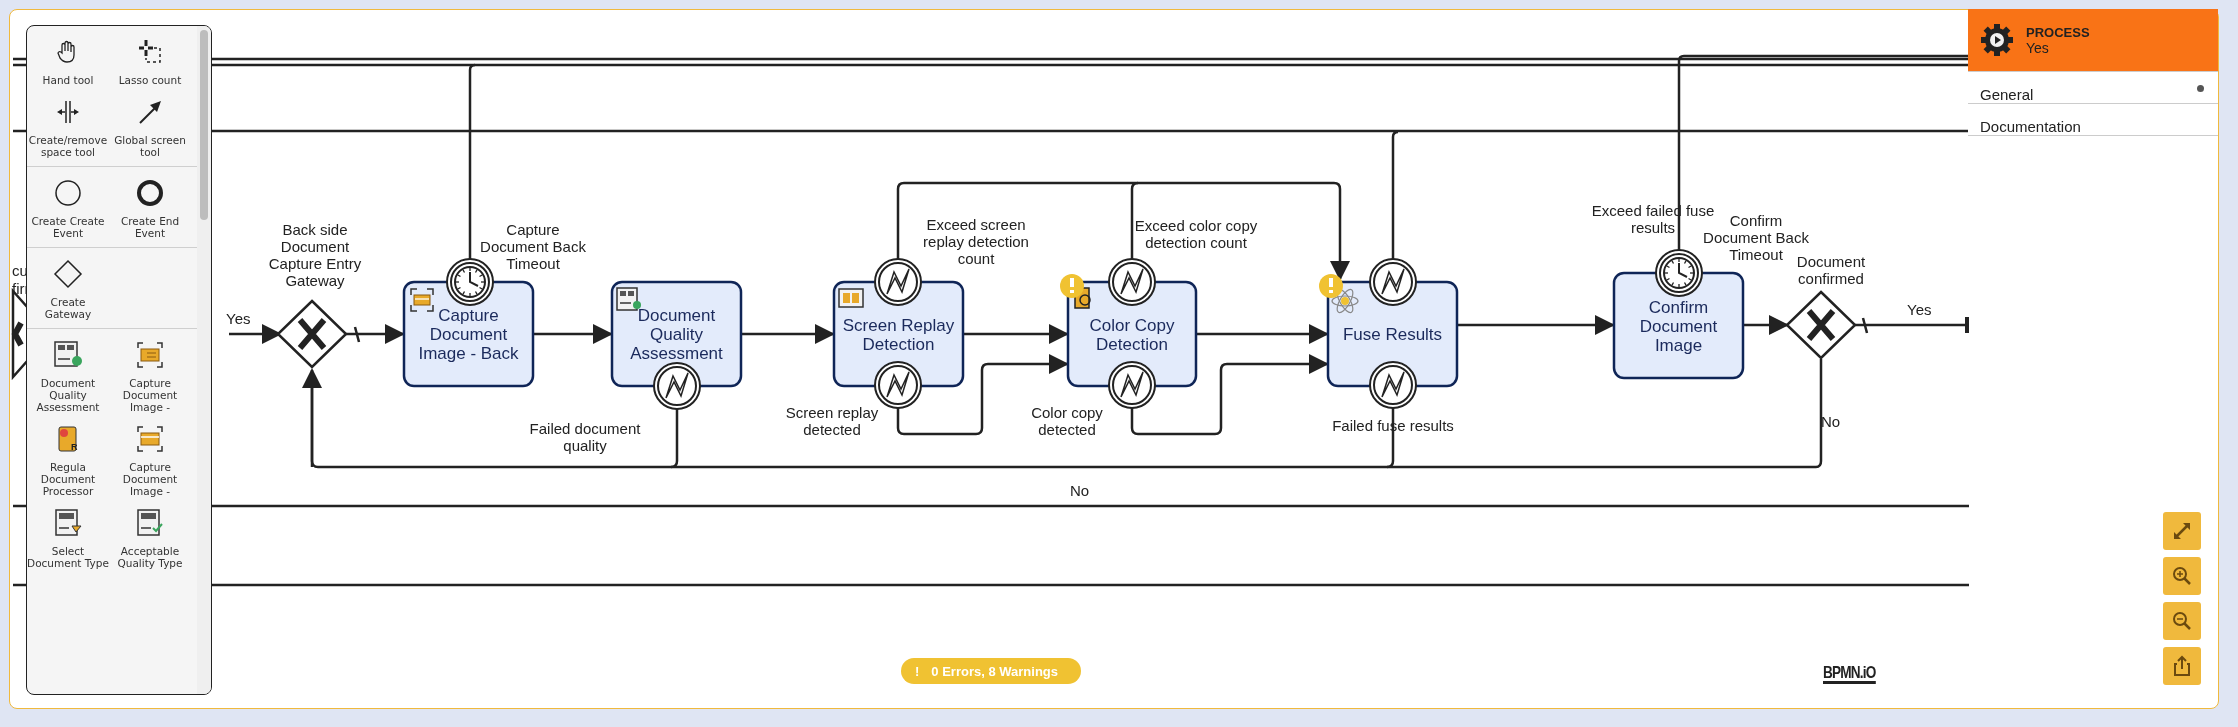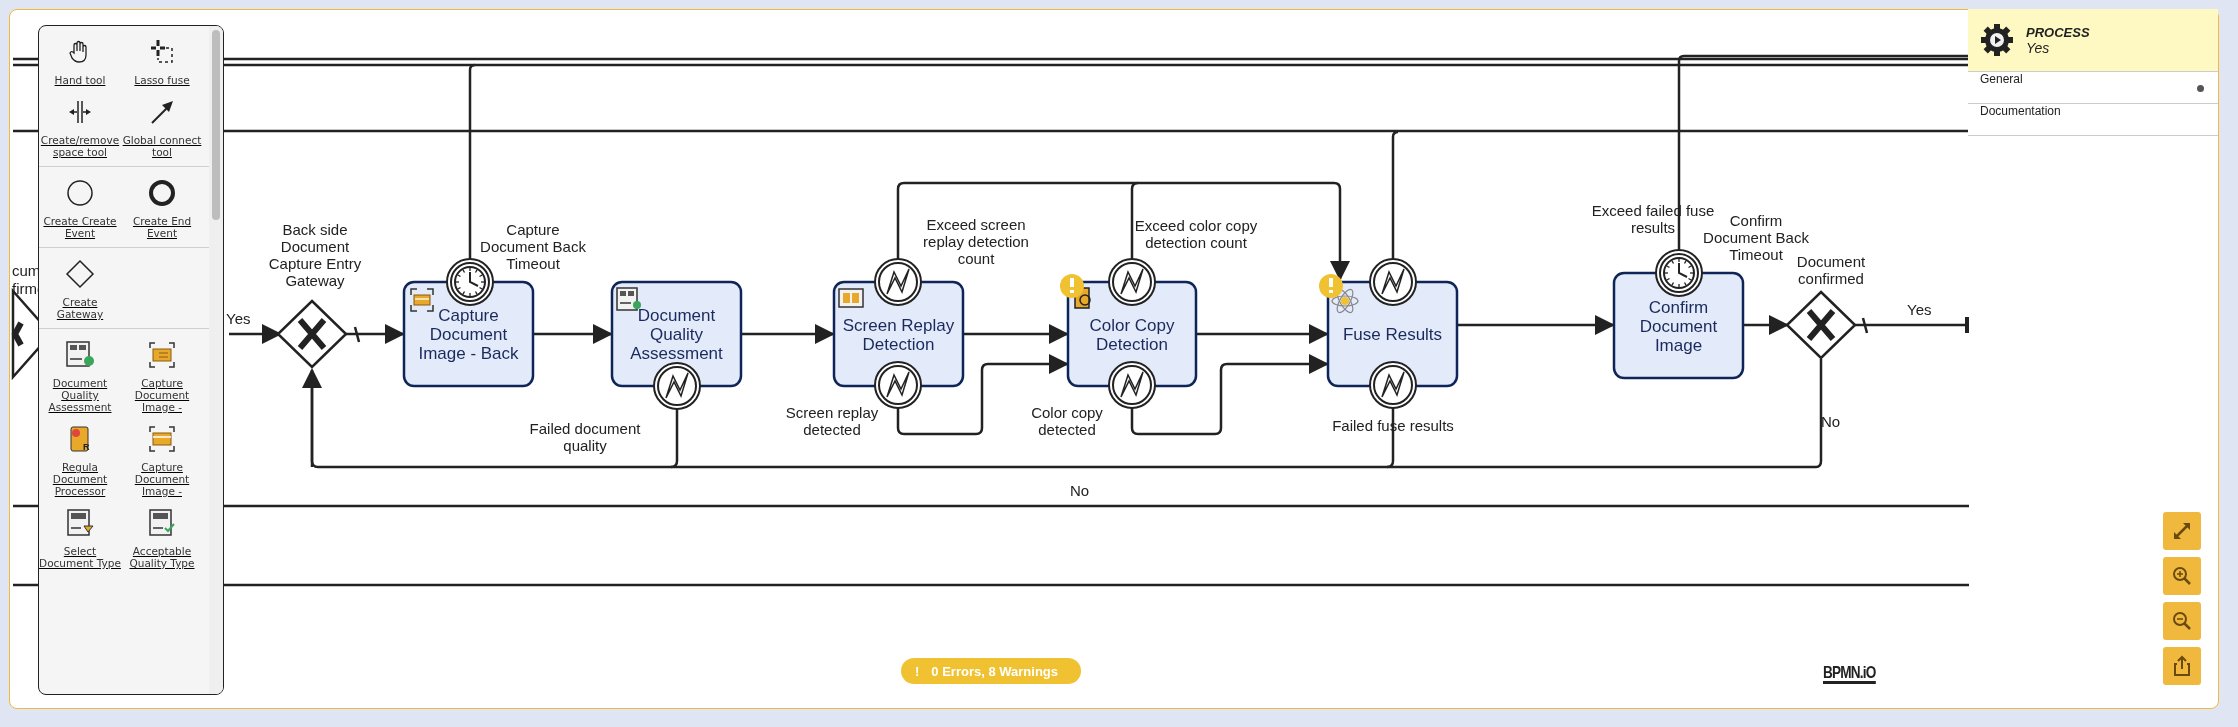--- a/index.html
+++ b/index.html
@@ -9,24 +9,24 @@
   .lbl { font-family:"Liberation Sans", sans-serif; font-size:15px; fill:#222; }
   .tasklbl { font-family:"Liberation Sans", sans-serif; font-size:17px; fill:#1b2a5c; }
   .palette { position:absolute; left:43px; top:24px; width:184px; height:668px; background:#f5f5f5; border:1px solid #222; border-radius:8px; overflow:hidden; }
   .palette .scroll { position:absolute; right:3px; top:4px; width:8px; height:190px; background:#bdbdbd; border-radius:4px; }
   .palette .track { position:absolute; right:0; top:0; width:14px; height:100%; background:#efefef; }
   .pgroup { display:flex; flex-wrap:wrap; border-bottom:1px solid #cfcfcf; padding:4px 0; width:170px; }
   .pitem { width:82px; display:flex; flex-direction:column; align-items:center; padding:6px 0 4px; cursor:pointer; }
   .pitem .ic { width:32px; height:32px; display:flex; align-items:center; justify-content:center; }
   .pitem .tx { font-family:"DejaVu Sans", sans-serif; font-size:10.5px; color:#333; text-align:center; line-height:12px; margin-top:6px; }
   .props { position:absolute; left:1968px; top:9px; width:250px; height:130px; background:#fff; }
-  .props .head { height:62px; background:#fef9c3; border-bottom:1px solid #ccc; display:flex; align-items:center; padding-left:12px;font-style:italic; }
+  .props .head { height:62px; background:#f97316; border-bottom:1px solid #ccc; display:flex; align-items:center; padding-left:12px; }
   .props .head .t1 { font-size:13px; font-weight:bold; color:#222; }
   .props .head .t2 { font-size:14px; color:#222; }
-  .props .row { height:31px; border-bottom:1px solid #ccc; display:flex; align-items:flex-start; padding-left:12px; font-size:12px; color:#222; position:relative; cursor:pointer; }
+  .props .row { height:31px; border-bottom:1px solid #ccc; display:flex; align-items:flex-end; padding-left:12px; font-size:15px; color:#222; position:relative; cursor:pointer; }
   .props .dot { position:absolute; right:14px; top:13px; width:7px; height:7px; border-radius:50%; background:#555; }
   .zbtn { position:absolute; left:2162px; width:38px; height:38px; background:#f0b93d; border-radius:3px; display:flex; align-items:center; justify-content:center; cursor:pointer; }
   .badge { position:absolute; left:900px; top:657px; height:26px; width:180px; background:#f0c232; border-radius:13px; display:flex; align-items:center; color:#fff; font-size:13px; font-weight:bold; cursor:pointer; }
   .badge .ex { margin-left:14px; margin-right:12px; font-size:13px; }
   .logo { position:absolute; left:1822px; top:663px; font-family:"Liberation Sans", sans-serif; font-size:17px; font-weight:bold; color:#222; letter-spacing:-1px; border-bottom:3px solid #222; line-height:17px; transform:scaleX(0.8); transform-origin:left; }
 </style>
 </head>
 <body>
 
 <div class="canvas">
@@ -282,59 +282,59 @@
     </g>
     <g class="lbl" text-anchor="middle">
       <text x="1830" y="266">Document</text>
       <text x="1830" y="283">confirmed</text>
     </g>
     <text class="lbl" x="1906" y="314">Yes</text>
     <text class="lbl" x="1820" y="426">No</text>
     <text class="lbl" x="1069" y="495">No</text>
   </svg>
 
-  <div class="palette" style="left:28px; top:15px;text-decoration:underline;">
+  <div class="palette" style="left:16px; top:15px;">
     <div class="track"></div>
     <div class="scroll"></div>
     <div class="pgroup">
       <div class="pitem">
         <div class="ic">
             <svg width="26" height="26" viewBox="0 0 26 26">
               <path d="M7 14 V6 a1.5 1.5 0 0 1 3 0 V12 V4 a1.5 1.5 0 0 1 3 0 V12 V5 a1.5 1.5 0 0 1 3 0 V13 V8 a1.5 1.5 0 0 1 3 0 V16 q0 7 -7 7 q-4 0 -7 -4 L3 14 q1 -2 3 -1 z" fill="none" stroke="#222" stroke-width="1.3"></path>
             </svg>
           </div>
         <div class="tx">Hand tool</div>
       </div>
       <div class="pitem">
         <div class="ic">
             <svg width="28" height="28" viewBox="0 0 28 28">
               <path d="M10 2 V8 M10 12 V18 M3 10 H8 M12 10 H17" stroke="#222" stroke-width="3"></path>
               <path d="M18 10 H24 V24 H10 V20" stroke="#222" stroke-width="1.5" stroke-dasharray="3 3" fill="none"></path>
             </svg>
           </div>
-        <div class="tx">Lasso fuse</div>
+        <div class="tx">Lasso count</div>
       </div>
       <div class="pitem">
         <div class="ic">
             <svg width="28" height="28" viewBox="0 0 28 28">
               <path d="M12 3 V25 M16 3 V25" stroke="#222" stroke-width="1.5"></path>
               <path d="M3 14 L8 11 V17 Z M25 14 L20 11 V17 Z" fill="#222"></path>
               <path d="M8 14 H11 M17 14 H20" stroke="#222" stroke-width="1.5"></path>
             </svg>
           </div>
         <div class="tx">Create/remove space tool</div>
       </div>
       <div class="pitem">
         <div class="ic">
             <svg width="28" height="28" viewBox="0 0 28 28">
               <path d="M4 25 L20 9" stroke="#222" stroke-width="2"></path>
               <path d="M25 3 L14 7 L21 14 Z" fill="#222"></path>
             </svg>
           </div>
-        <div class="tx">Global connect tool</div>
+        <div class="tx">Global screen tool</div>
       </div>
     </div>
     <div class="pgroup">
       <div class="pitem">
         <div class="ic">
             <svg width="30" height="30">
               <circle cx="15" cy="15" r="12" fill="none" stroke="#222" stroke-width="1.5"></circle>
             </svg>
           </div>
         <div class="tx">Create Create Event</div>

